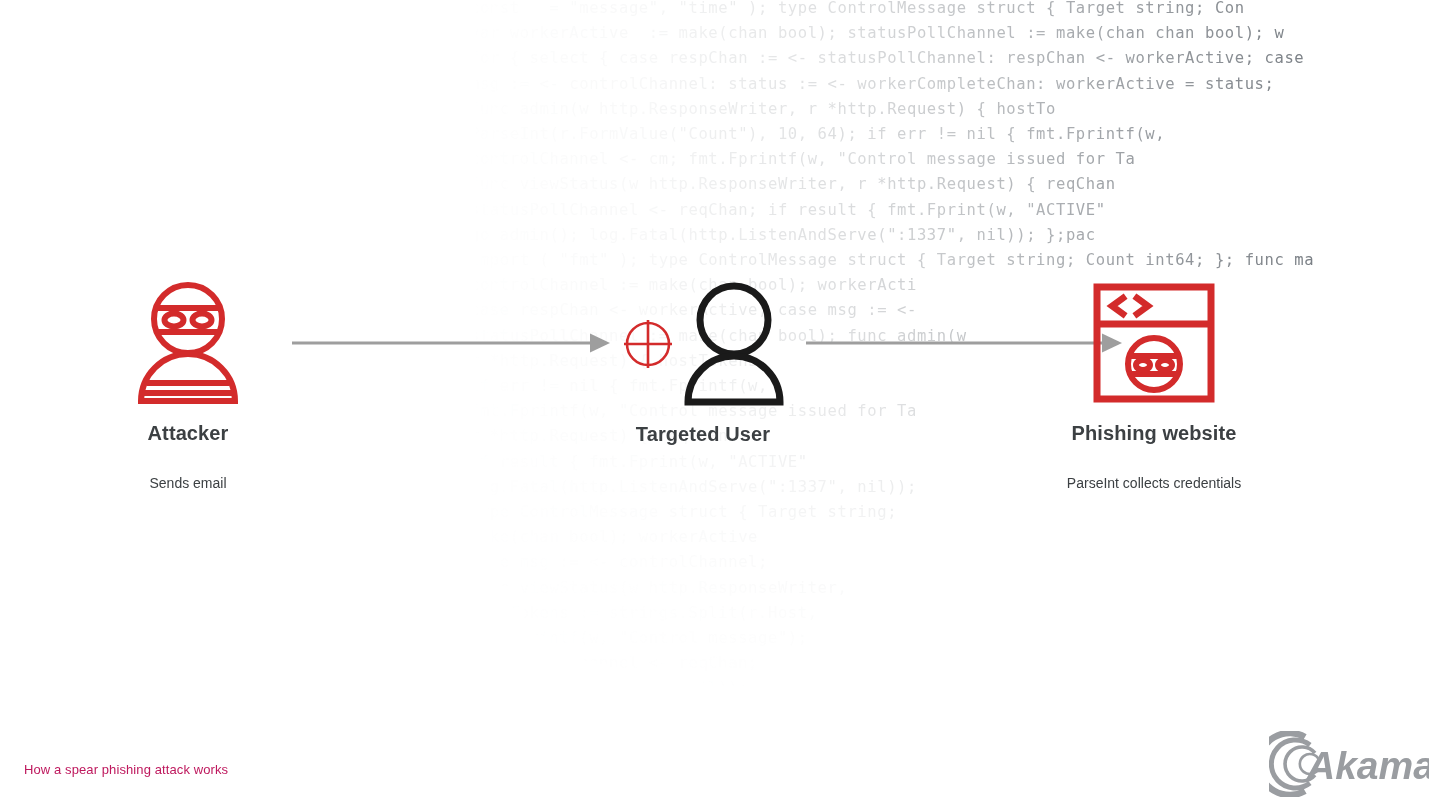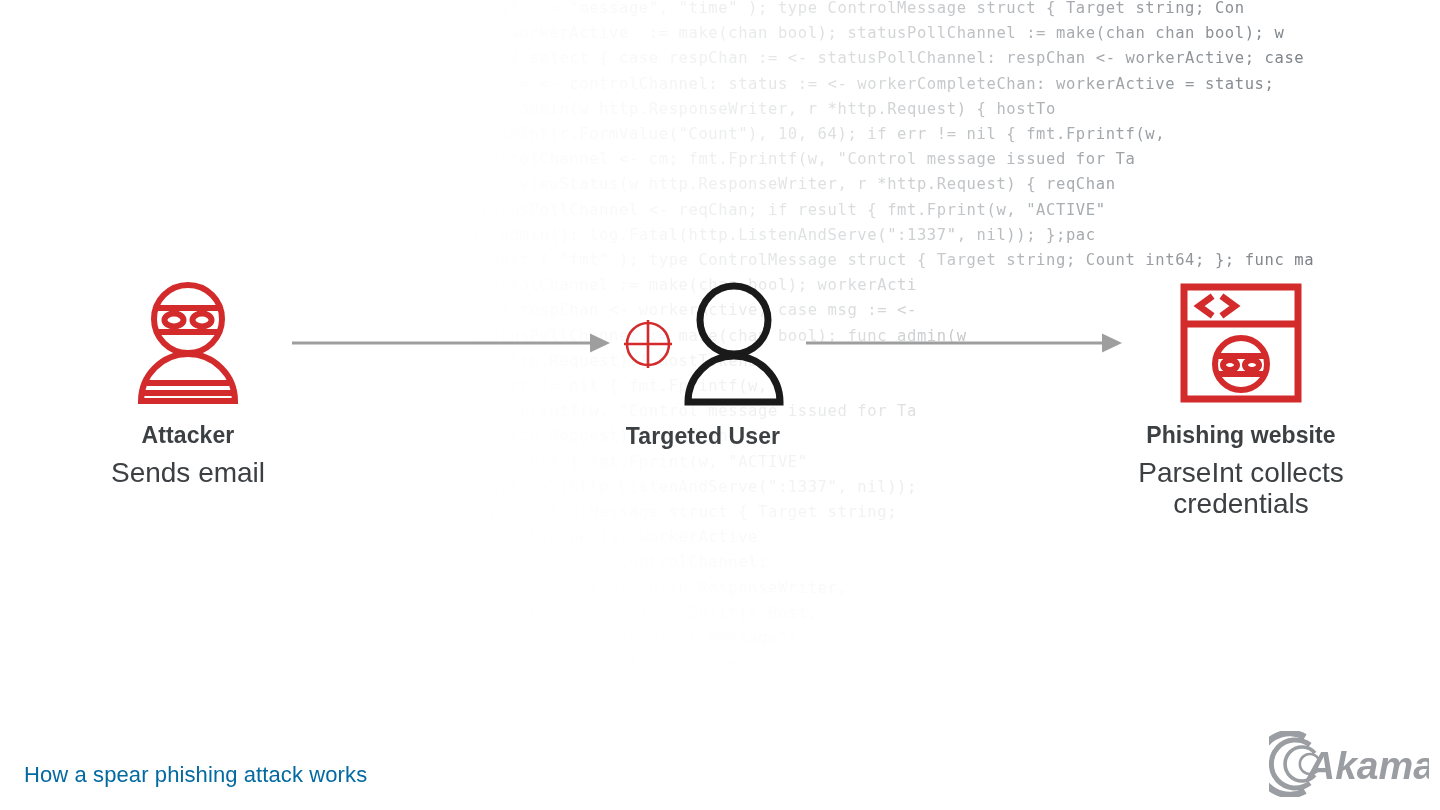--- a/index.html
+++ b/index.html
@@ -58,38 +58,38 @@
     z-index: 3;
     text-align: center;
   }
   .node .icon-wrap {
     height: 135px;
     display: flex;
     align-items: center;
     justify-content: center;
   }
   .node-title {
-    font-size: 23px;
+    font-size: 20px;
     font-weight: bold;
     color: #3c4043;
     letter-spacing: 0.1px;
     margin-top: 12px;
     white-space: nowrap;
   }
   .node-sub {
-    font-size: 28px;
+    font-size: 14px;
     font-weight: normal;
     color: #3c4043;
     line-height: 31px;
-    margin-top: 8px;
+    margin-top: 23px;
   }
 
   #node-attacker { left: 68px;  top: 275px; width: 240px; }
   #node-user     { left: 583px; top: 276px; width: 240px; }
-  #node-site     { left: 1121px; top: 275px; width: 240px; }
+  #node-site     { left: 1034px; top: 275px; width: 240px; }
 
   
   .user-icon-row {
     display: flex;
     align-items: center;
     justify-content: center;
     gap: 10px;
     height: 135px;
   }
 
@@ -99,22 +99,22 @@
     z-index: 2;
   }
   #arrow-1 { left: 292px; top: 330px; }
   #arrow-2 { left: 806px; top: 330px; }
 
   
   .caption {
     position: absolute;
     left: 24px;
     top: 762px;
-    font-size: 22px;
-    color: #0369a1;
+    font-size: 13px;
+    color: #be185d;
     letter-spacing: 0.1px;
     z-index: 4;
   }
   .logo {
     position: absolute;
     left: 1269px;
     top: 731px;
     z-index: 4;
     display: flex;
     align-items: center;

